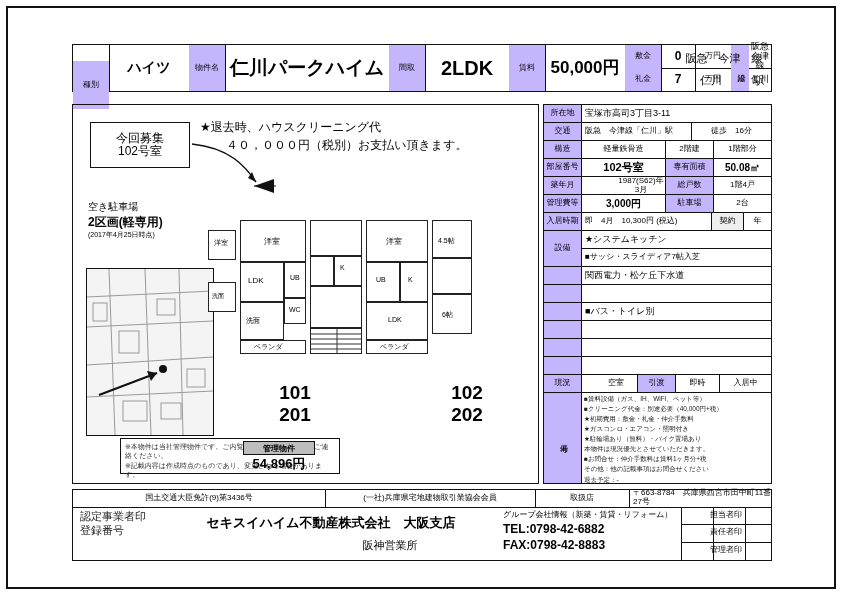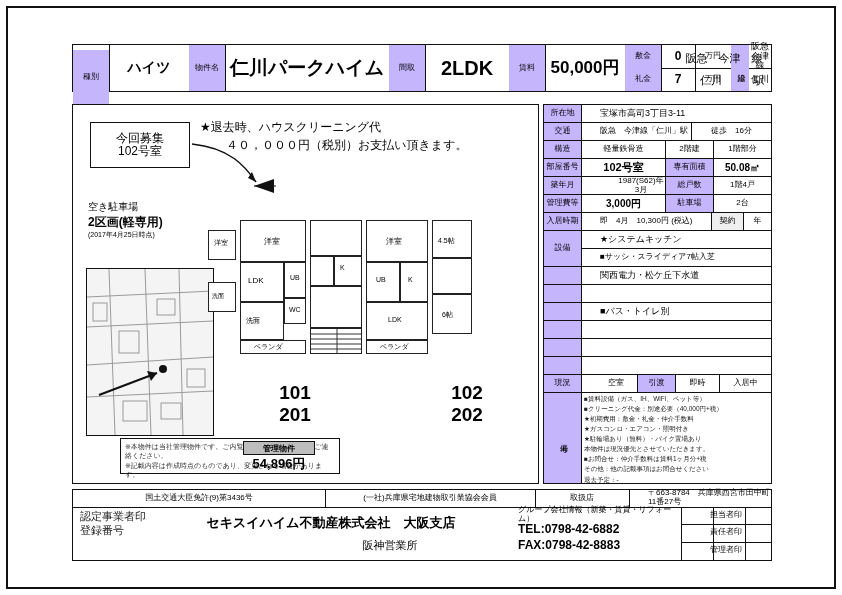--- a/index.html
+++ b/index.html
@@ -28,21 +28,21 @@
   
   #info{left:543px;top:104px;width:229px;height:380px;border:1px solid #111;}
 
   
   #foot{left:72px;top:489px;width:700px;height:72px;border:1px solid #111;}
 
   .hline{position:absolute;background:#111;height:1px;}
   .vline{position:absolute;background:#111;width:1px;}
 
   .cell{position:absolute;box-sizing:border-box;display:flex;align-items:center;justify-content:center;font-size:8px;text-align:center;line-height:1.1;}
-  .lcell{justify-content:flex-start;padding-left:18px;text-align:left;}
+  .lcell{justify-content:flex-start;padding-left:3px;text-align:left;}
 
   .room{position:absolute;box-sizing:border-box;border:1px solid #222;background:#fff;}
   .roomlbl{position:absolute;font-size:8px;}
 
   .blur{filter:blur(.25px);}
 </style>
 </head>
 <body>
 
 <div id="sheet">
@@ -58,21 +58,21 @@
     <div class="vline" style="left:352px;top:0;height:46px;"></div>
     <div class="vline" style="left:436px;top:0;height:46px;"></div>
     <div class="vline" style="left:472px;top:0;height:46px;"></div>
     <div class="vline" style="left:552px;top:0;height:46px;"></div>
     <div class="vline" style="left:588px;top:0;height:46px;"></div>
     <div class="vline" style="left:622px;top:0;height:46px;"></div>
     <div class="vline" style="left:658px;top:0;height:46px;"></div>
     <div class="hline" style="left:552px;top:23px;width:146px;"></div>
     <div class="hline" style="left:658px;top:23px;width:40px;"></div>
 
-    <div class="cell gray" style="left:0;top:5px;width:36px;height:55px;">種別</div>
+    <div class="cell gray" style="left:0;top:16px;width:36px;height:48px;">種別</div>
     <div class="cell b" style="left:36px;top:0;width:80px;height:46px;font-size:14px;">ハイツ</div>
     <div class="cell gray" style="left:116px;top:0;width:36px;height:46px;">物件名</div>
     <div class="cell b" style="left:152px;top:0;width:164px;height:46px;font-size:19px;">仁川パークハイム</div>
     <div class="cell gray" style="left:316px;top:0;width:36px;height:46px;">間取</div>
     <div class="cell b" style="left:352px;top:0;width:84px;height:46px;font-size:20px;">2LDK</div>
     <div class="cell gray" style="left:436px;top:0;width:36px;height:46px;">賃料</div>
     <div class="cell b" style="left:472px;top:0;width:80px;height:46px;font-size:17px;">50,000円</div>
 
     <div class="cell gray tiny" style="left:552px;top:0;width:36px;height:23px;">敷金</div>
     <div class="cell b" style="left:588px;top:0;width:34px;height:23px;font-size:12px;">0</div>

